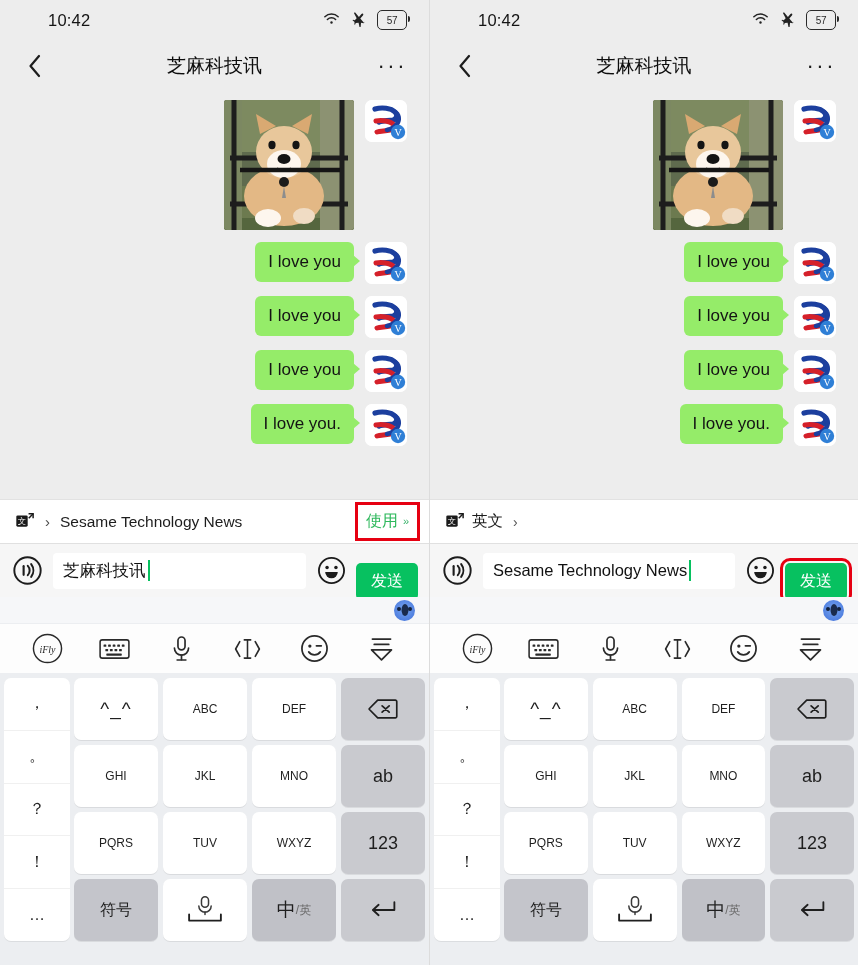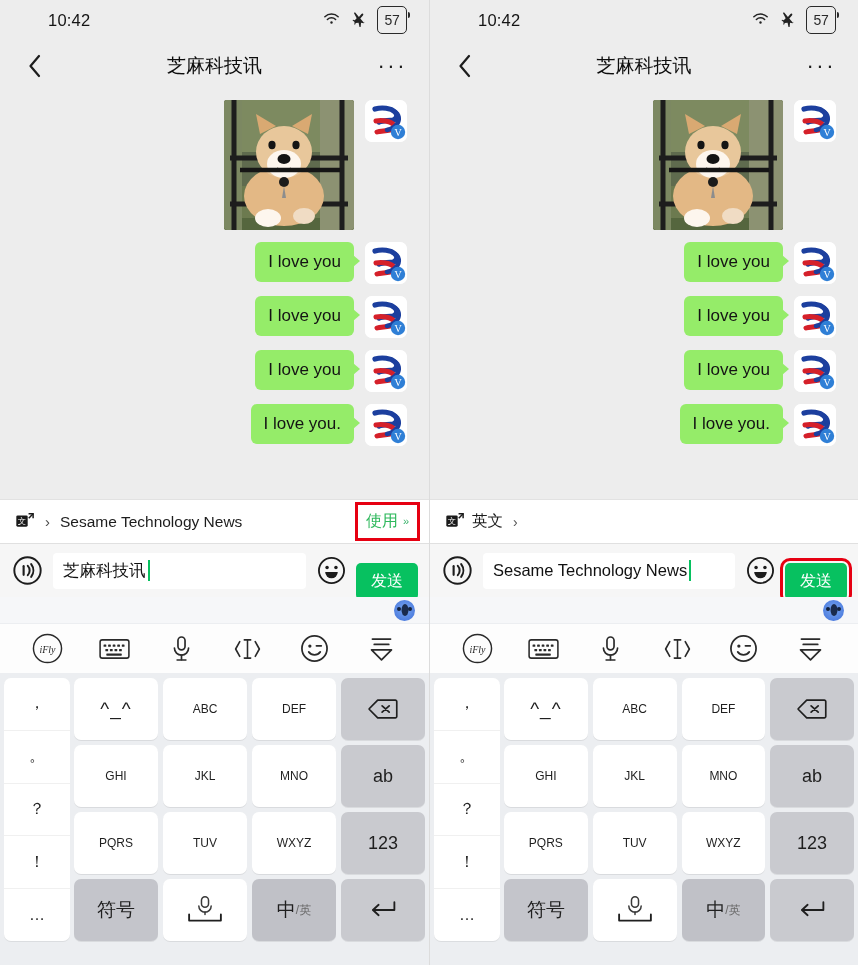--- a/index.html
+++ b/index.html
@@ -18,23 +18,23 @@
     height: 40px; flex: 0 0 40px;
     display: flex; align-items: center; justify-content: space-between;
     padding: 0 22px 0 48px;
     background: #ededed;
     font-size: 16px; color: #1a1a1a;
   }
   .status-time { font-size: 16.5px; letter-spacing: .2px; color: #141414; }
   .status-icons { display: flex; align-items: center; gap: 9px; }
   .ic { display: inline-block; }
   .batt {
-    width: 30px; height: 28px; border: 1.6px solid #2a2a2a; border-radius: 5px;
+    width: 30px; height: 20px; border: 1.6px solid #2a2a2a; border-radius: 5px;
     position: relative; display: flex; align-items: center; justify-content: center;
-    font-size: 14px; color: #2a2a2a; letter-spacing: -.2px;
+    font-size: 10px; color: #2a2a2a; letter-spacing: -.2px;
   }
   .batt::after {
     content: ""; position: absolute; right: -4px; top: 5px;
     width: 2.4px; height: 6px; background: #2a2a2a; border-radius: 0 2px 2px 0;
   }
 
   
   .navbar {
     height: 52px; flex: 0 0 52px;
     display: flex; align-items: center; position: relative;
@@ -154,21 +154,21 @@
     font-size: 16px; color: #262626; border-bottom: 1px solid #f0f0f0; cursor: pointer;
   }
   .punct-key:last-child { border-bottom: none; }
   .grid { flex: 1 1 auto; display: grid; grid-template-columns: repeat(4, 1fr); gap: 5px; }
   .key {
     background: #fff; border-radius: 7px; display: flex; align-items: center; justify-content: center;
     font-size: 12px; color: #1f1f1f; height: 62px; cursor: pointer;
     box-shadow: 0 1px 0 rgba(0,0,0,.08);
   }
   .key.fn  { background: #c9cacf; font-size: 18px; color: #1f1f1f; }
-  .key.fn2 { background: #c4c5cb; font-size: 19px; }
+  .key.fn2 { background: #c4c5cb; font-size: 16px; }
   .key.fn3 { background: #c0c1c7; font-size: 19px; }
   .key.emo { font-size: 19px; letter-spacing: 1px; }
   .key .sub { font-size: 12px; color: #6a6a6a; }
   .kb-bottompad { height: 14px; background: #eceef1; }
 </style>
 </head>
 <body>
 
 <svg width="0" height="0" style="position:absolute" aria-hidden="true">
   <defs>

